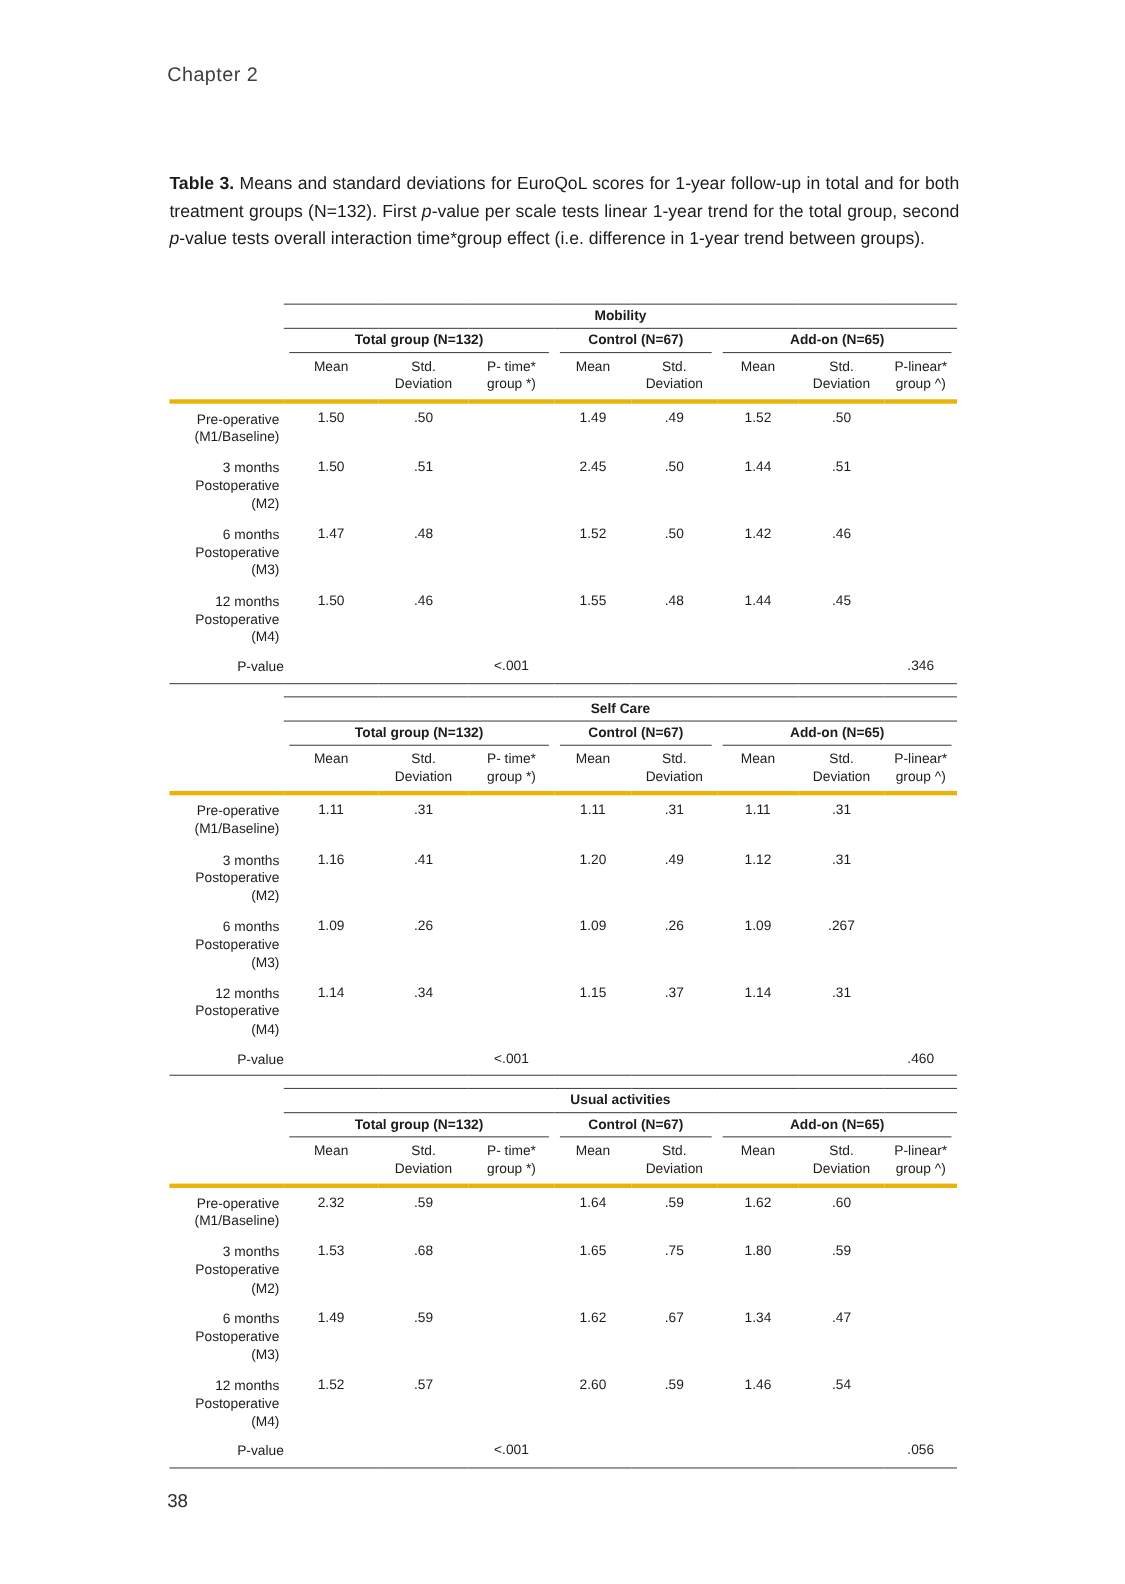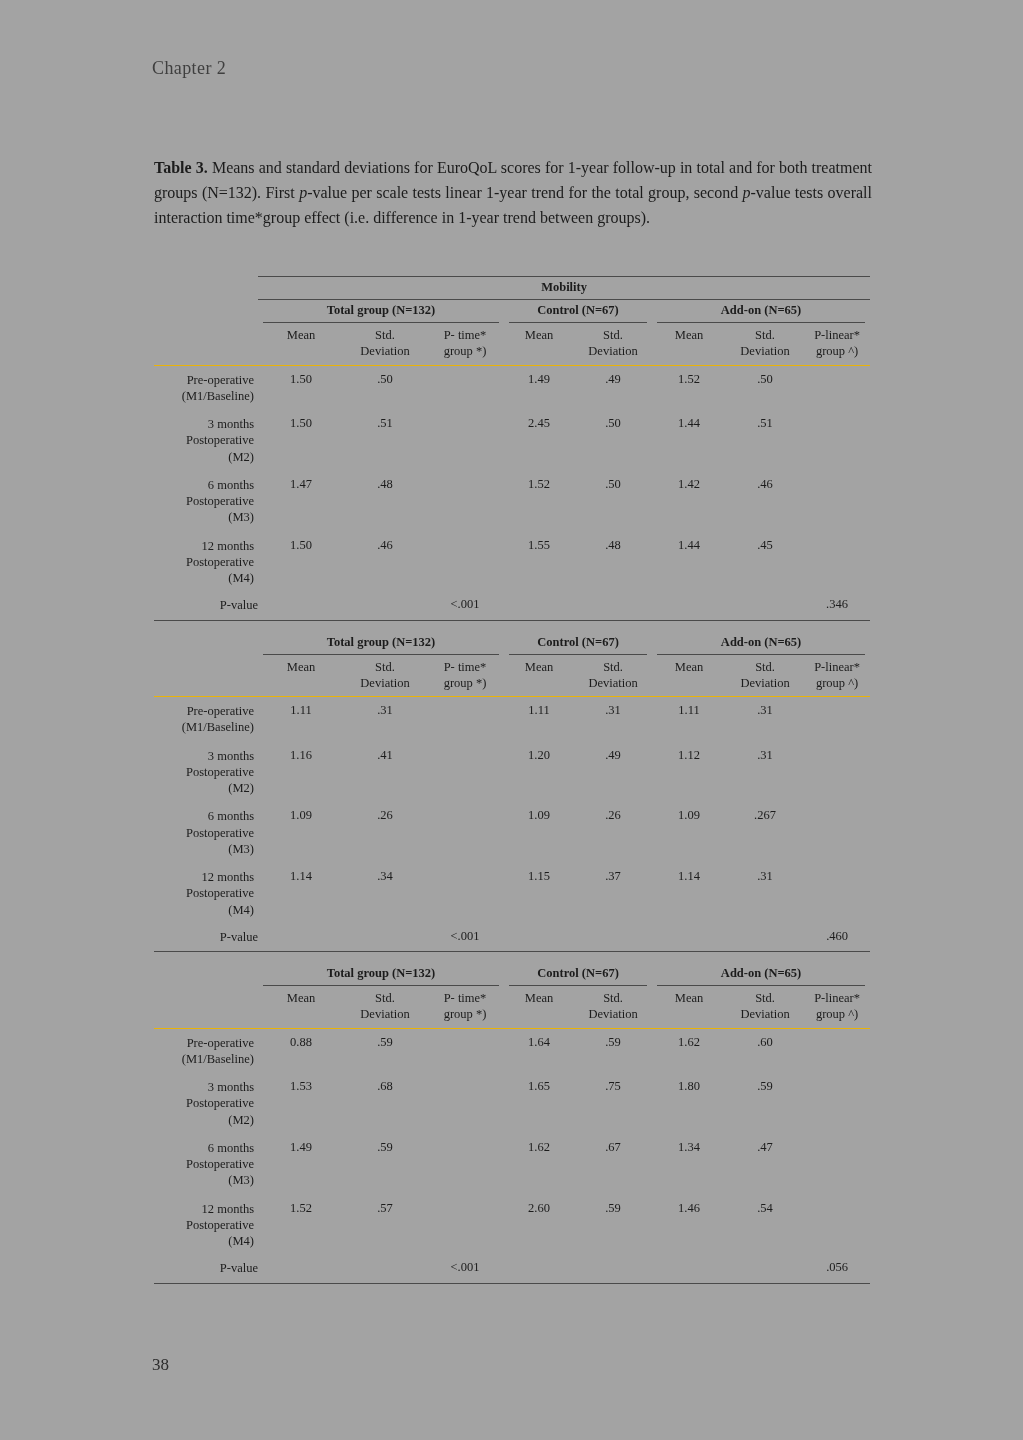--- a/index.html
+++ b/index.html
@@ -1,23 +1,23 @@
 <!DOCTYPE html>
 <html><head>
 <meta charset="utf-8">
 <style>
   * { box-sizing: border-box; }
   html, body { margin: 0; padding: 0; background: #e8e8e8; }
   .page {
     position: relative;
     width: 1023px;
     height: 1440px;
-    background: #a3a3a3;
+    background: #ffffff;
     margin: 0 auto;
-    font-family: Liberation Serif, serif;
+    font-family: Liberation Sans, sans-serif;
     color: #1c1c1c;
     overflow: hidden;
   }
   .chapter {
     position: absolute;
     left: 152px;
     top: 58px;
     font-size: 18px;
     font-weight: 400;
     color: #3f3f3f;
@@ -61,21 +61,21 @@
   th.group { padding: 0; }
   th.group .group-inner {
     display: block;
     font-weight: 700;
     text-align: center;
     border-bottom: 1px solid #4a4a4a;
     margin: 0 5px;
     padding: 3px 0 4px 0;
   }
   tr.colheads > th, tr.colheads > td {
-    border-bottom: 1px solid #eab308;
+    border-bottom: 4px solid #eab308;
     padding: 4px 0 5px 0;
   }
   .colhead {
     text-align: center;
     white-space: pre-line;
     line-height: 1.3;
     font-weight: 400;
   }
   td.rowlabel {
     text-align: right;
@@ -230,20 +230,24 @@
           <col style="width:78px">
       <col style="width:70px">
           <col style="width:78px">
           <col style="width:74px">
           <col style="width:78px">
       <col style="width:66px">
     </colgroup>
     <thead>
       <tr>
         <td></td>
+        <th class="section" colspan="8">Self Care</th>
+      </tr>
+      <tr>
+        <td></td>
         <th class="group" colspan="3">
               <span class="group-inner">Total group (N=132)</span>
             </th>
         <th class="group" colspan="2">
               <span class="group-inner">Control (N=67)</span>
             </th>
         <th class="group" colspan="3">
               <span class="group-inner">Add-on (N=65)</span>
             </th>
       </tr>
@@ -338,20 +342,24 @@
           <col style="width:78px">
       <col style="width:70px">
           <col style="width:78px">
           <col style="width:74px">
           <col style="width:78px">
       <col style="width:66px">
     </colgroup>
     <thead>
       <tr>
         <td></td>
+        <th class="section" colspan="8">Usual activities</th>
+      </tr>
+      <tr>
+        <td></td>
         <th class="group" colspan="3">
               <span class="group-inner">Total group (N=132)</span>
             </th>
         <th class="group" colspan="2">
               <span class="group-inner">Control (N=67)</span>
             </th>
         <th class="group" colspan="3">
               <span class="group-inner">Add-on (N=65)</span>
             </th>
       </tr>
@@ -369,21 +377,21 @@
         <th class="colhead">Std.
 Deviation</th>
         <th class="colhead">P-linear*
 group ^)</th>
       </tr>
     </thead>
     <tbody>
           <tr>
             <td class="rowlabel">Pre-operative
 (M1/Baseline)</td>
-            <td class="num">0.88</td>
+            <td class="num">2.32</td>
             <td class="num">.59</td>
             <td class="num"></td>
             <td class="num">1.64</td>
             <td class="num">.59</td>
             <td class="num">1.62</td>
             <td class="num">.60</td>
             <td class="num"></td>
           </tr>
           <tr>
             <td class="rowlabel">3 months

